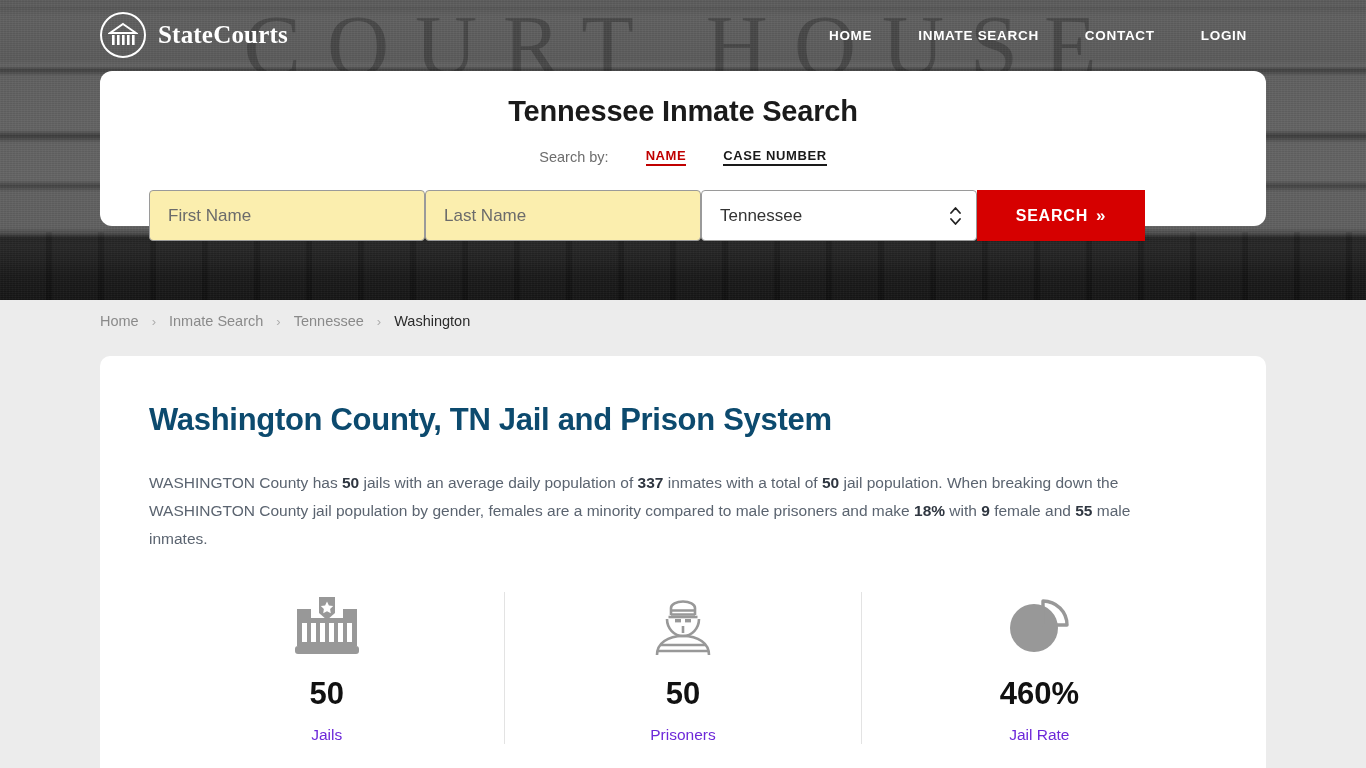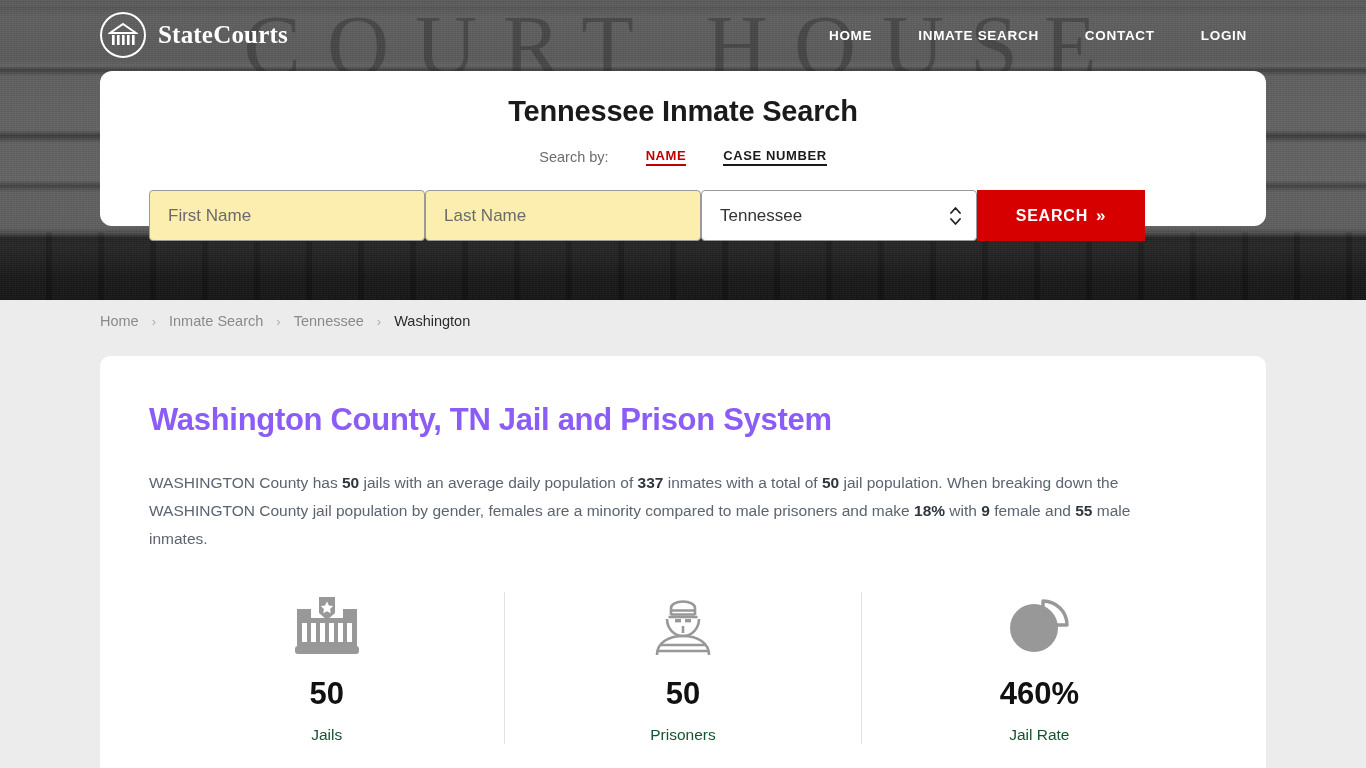--- a/index.html
+++ b/index.html
@@ -157,42 +157,42 @@
   .crumb-sep { color: #aeaeae; font-size: 13px; }
 
   
   .content {
     position: absolute; top: 356px; left: 100px;
     width: 1166px; height: 412px;
     background: #fff; border-radius: 10px 10px 0 0;
     padding: 46px 49px 0 49px;
   }
   .page-title {
-    font-size: 31px; font-weight: 700; color: #8b5cf6;
+    font-size: 31px; font-weight: 700; color: #0c4a6e;
     letter-spacing: -.3px;
   }
   .summary {
     margin-top: 31px; font-size: 15.5px; line-height: 28px;
     color: #5b6470; max-width: 1040px;
   }
   .summary b { color: #2f3640; font-weight: 700; }
 
   .stats {
     display: flex; margin-top: 39px;
   }
   .stat {
     flex: 1; display: flex; flex-direction: column;
     align-items: center; padding: 0 10px;
   }
   .stat + .stat { border-left: 1px solid #e3e3e3; }
   .stat-icon { height: 68px; display: flex; align-items: center; }
   .stat-value {
     font-size: 31px; font-weight: 700; color: #111; margin-top: 16px;
   }
-  .stat-label { font-size: 15.5px; color: #14532d; margin-top: 14px; }
+  .stat-label { font-size: 15.5px; color: #6d28d9; margin-top: 14px; }
 </style>
 </head>
 <body>
 
 <div class="hero">
   <div class="hero-photo"></div>
   <div class="hero-ghost">COURT  HOUSE</div>
   <div class="hero-grain"></div>
   <div class="hero-pillars"></div>
 

